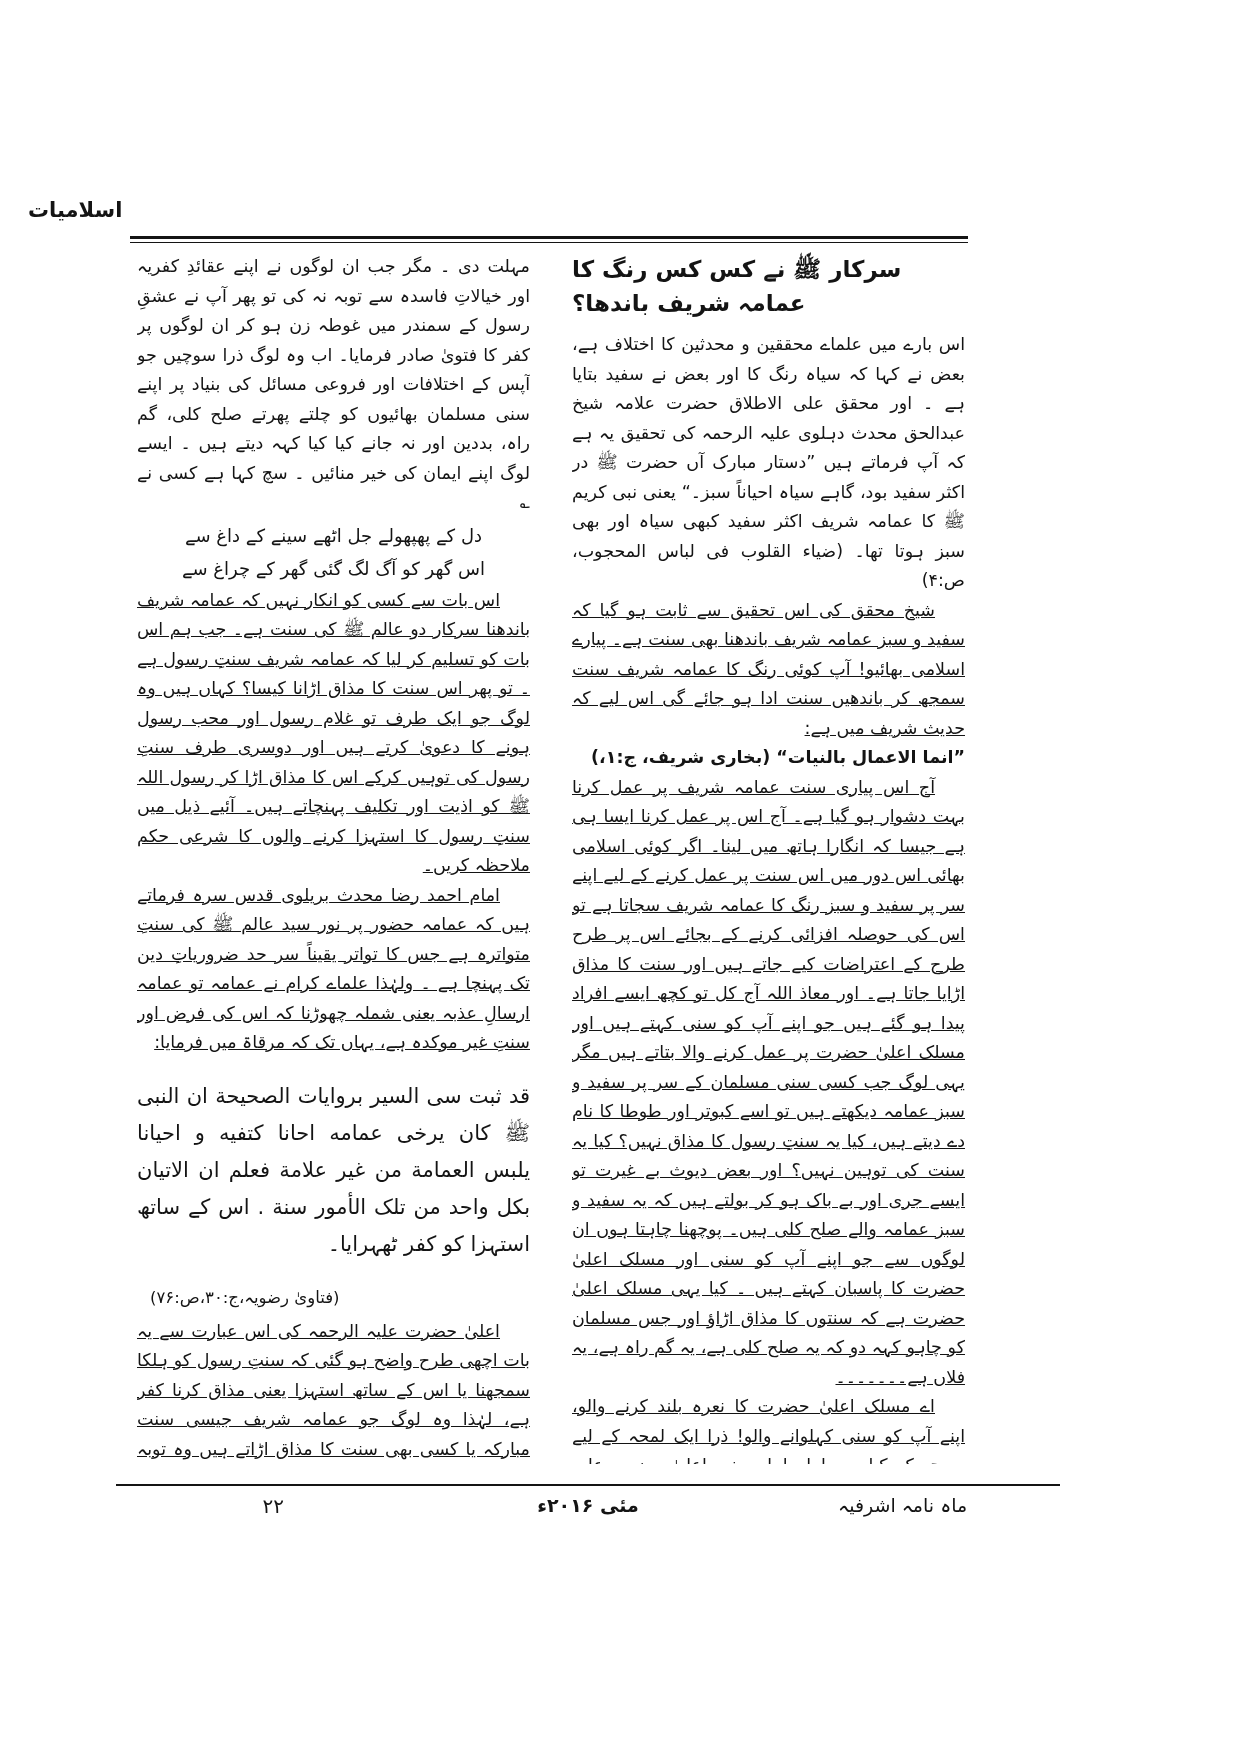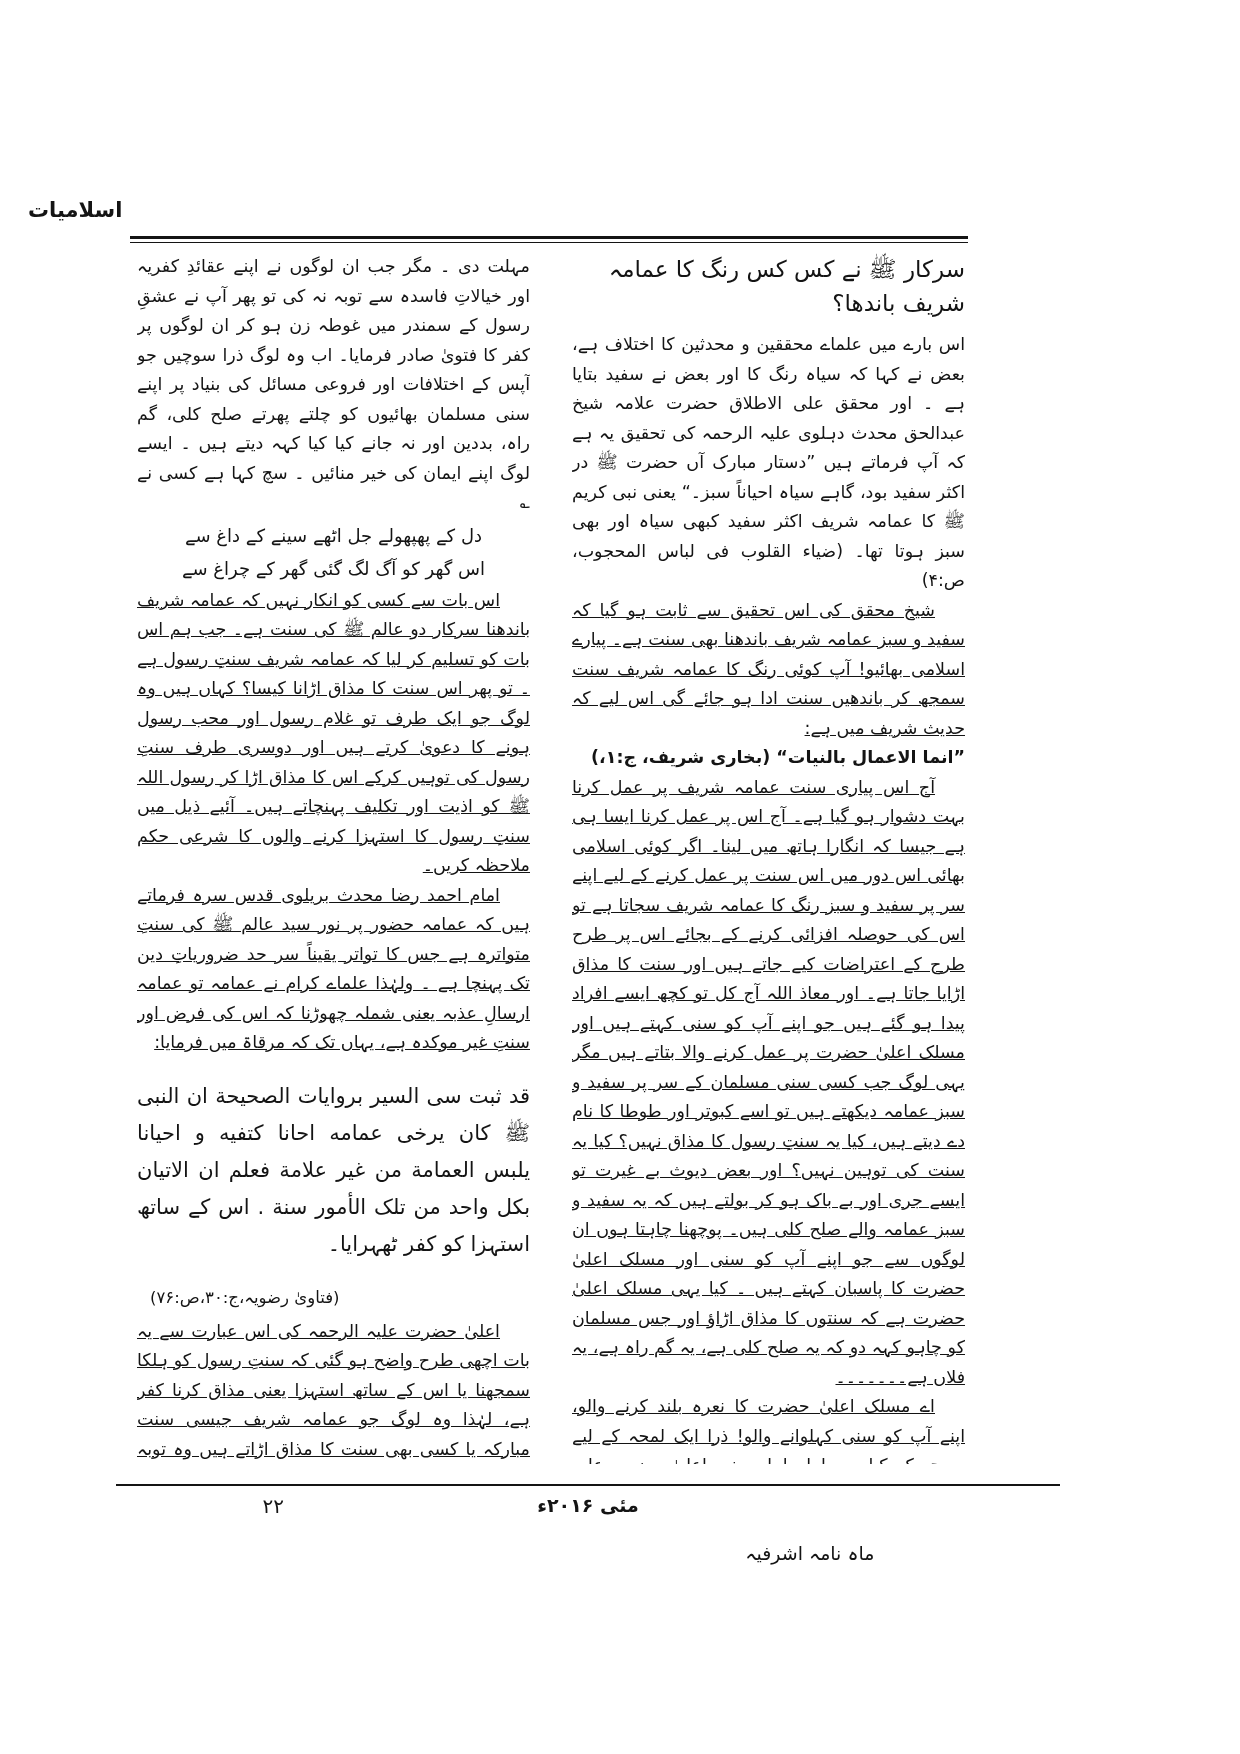--- a/index.html
+++ b/index.html
@@ -28,22 +28,22 @@
   }
   .columns{
     position:absolute;top:252px;right:275px;
     width:828px;height:1212px;
     display:flex;gap:42px;
     overflow:hidden;
   }
   .col{width:393px;height:100%;overflow:hidden;}
   .article-title{
     margin:0 0 10px 0;
-    font-size:23px;font-weight:normal;
-    text-align:right;
+    font-size:23px;font-weight:bold;
+    text-align:left;
     line-height:34px;
   }
   .col p{
     margin:0;
     font-size:17.5px;
     line-height:29.5px;
     text-align:justify;
     text-justify:inter-word;
   }
   .col p.indent{text-indent:30px;text-decoration:underline;}
@@ -73,21 +73,21 @@
   }
   .footer{
     position:absolute;top:1484px;left:116px;width:944px;
   }
   .footer-rule{border-top:2.5px solid #141414;height:0;}
   .footer-row{
     display:flex;align-items:flex-start;
     padding-top:8px;
     font-size:18px;
   }
-  .footer-journal{flex:1;text-align:left;font-size:19px;margin-top:48px;}
+  .footer-journal{flex:1;text-align:center;font-size:19px;}
   .footer-date{flex:1;text-align:center;font-size:19px;font-weight:bold;}
   .footer-page{flex:1;text-align:center;font-weight:normal;font-size:20px;}
 </style>
 </head>
 <body>
 
 <div class="page">
 
   <div class="header-word">اسلامیات</div>
 

